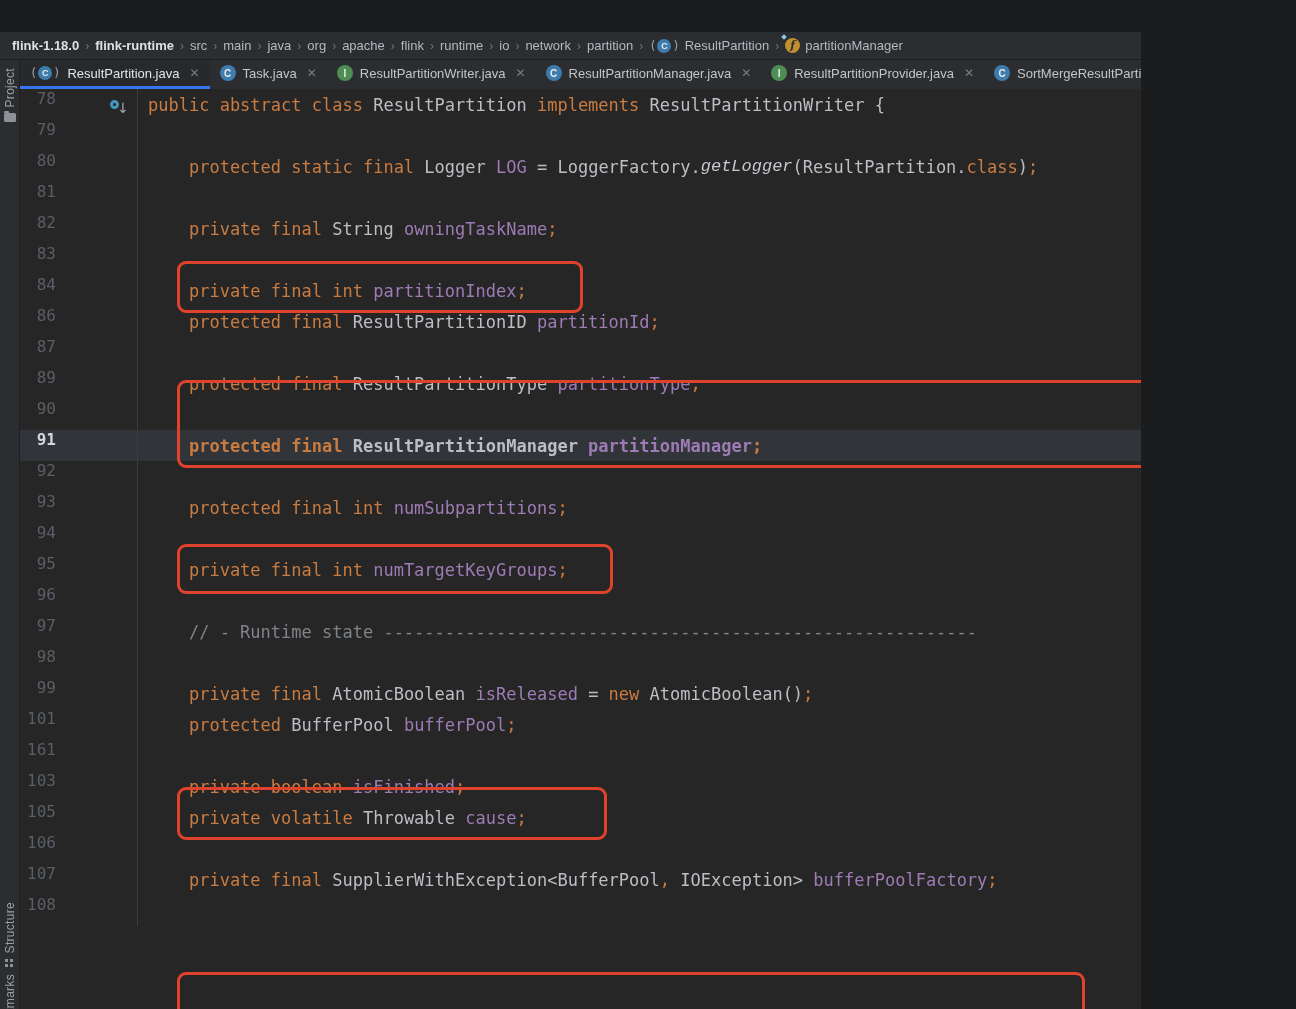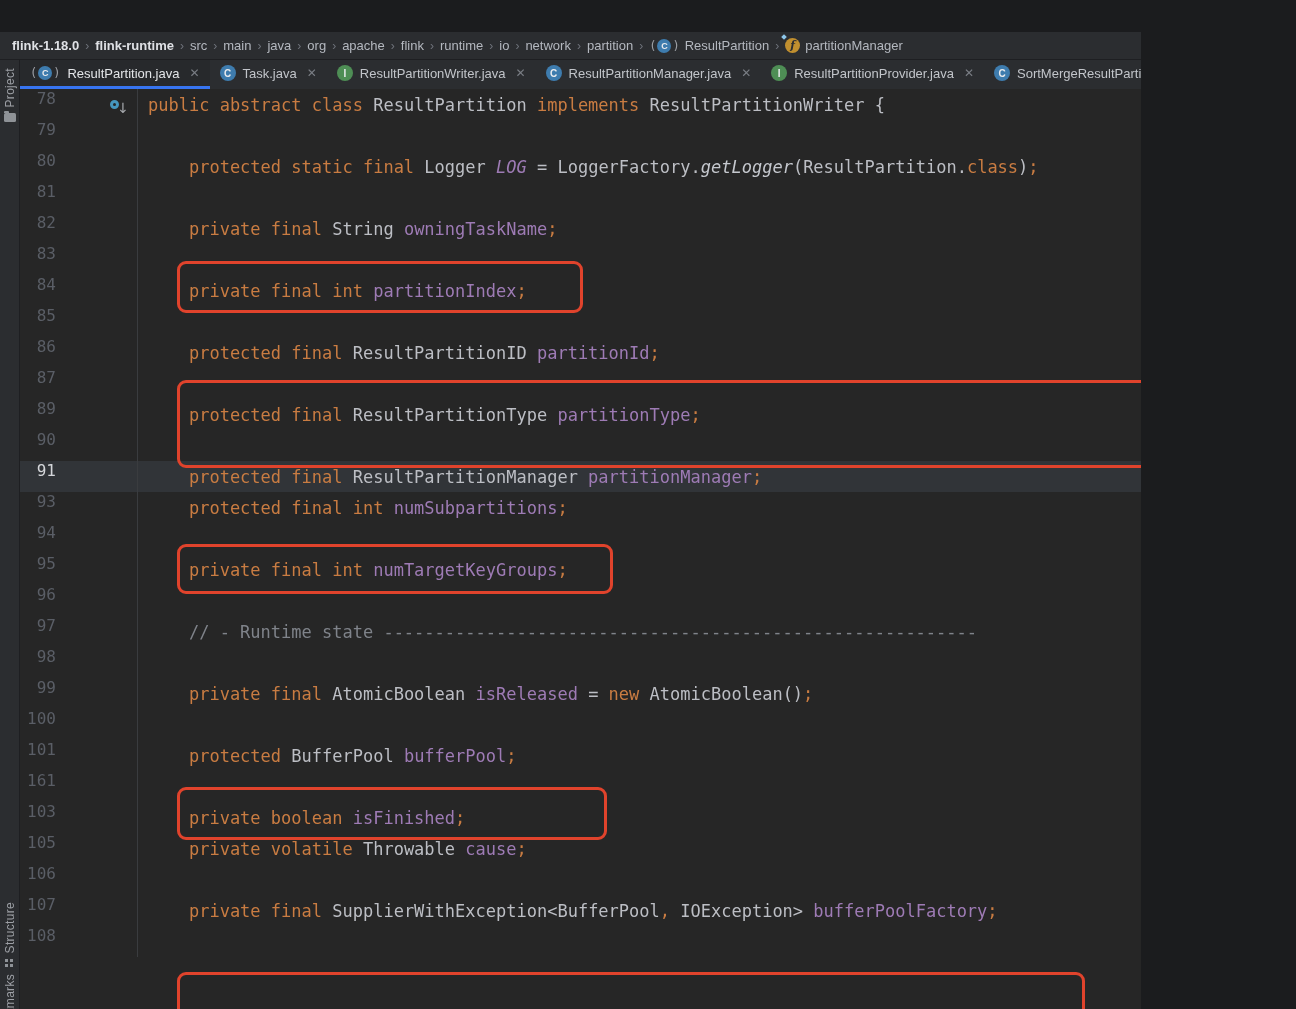--- a/index.html
+++ b/index.html
@@ -51,31 +51,31 @@
   .folder:before{content:"";position:absolute;top:-2.5px;left:0;width:5px;height:2.5px;
           background:#8e9297;border-radius:1px 1px 0 0;}
   .structicon{width:9px;height:9px;position:relative;}
   .structicon:before{content:"";position:absolute;width:3px;height:3px;background:#8e9297;
           box-shadow:5px 0 0 #8e9297,0 5px 0 #8e9297,5px 5px 0 #8e9297;}
 
   
   .editor{position:absolute;top:57px;left:20px;right:0;bottom:0;background:#262626;overflow:hidden;}
   .margin-guide{position:absolute;top:0;bottom:0;left:1210px;width:1px;background:#3a3c3f;}
   .line{height:31px;display:flex;align-items:flex-start;position:relative;}
-  .line.current{background:#313438;}
+  .line.current{background:#313438;font-weight:bold;}
   .line.current .ln{color:#d4d6da;}
   .ln{flex:none;width:36px;text-align:right;font-size:16px;color:#5a5e66;}
   .gut{flex:none;width:81px;height:100%;position:relative;}
   .codecell{flex:1;height:100%;display:flex;align-items:center;border-left:1px solid #3a3c3f;
             padding-left:10px;white-space:pre;font-size:17px;color:#bcbec4;overflow:hidden;}
   .tk-k{color:#c97c42;}
   .tk-t{color:#bcbec4;}
   .tk-f{color:#9e7bb5;}
-  .tk-fs{color:#9e7bb5;font-style:italic;}
-  .tk-m{color:#c5c8ce;font-style:italic;}
+  .tk-fs{color:#9e7bb5;}
+  .tk-m{color:#c5c8ce;font-style:italic;font-family:Liberation Mono, monospace;}
   .tk-c{color:#7f838a;}
   .tk-jd{color:#9a9ea6;background:#3e4143;}
   .tk-p{color:#bcbec4;}
   .tk-s{color:#c97c42;}
 
   .marker{position:absolute;right:8px;top:50%;transform:translateY(-50%);
           display:flex;align-items:center;}
   .marker .ring{width:9px;height:9px;border:3.5px solid #4596be;border-radius:50%;background:#262626;}
   .marker .arrow{color:#a6a9ad;font-size:14px;margin-left:-2px;position:relative;top:3px;
           font-family:"DejaVu Sans",sans-serif;}
@@ -249,25 +249,20 @@
           <span class="ln">83</span>
           <span class="gut"></span>
           <span class="codecell"></span>
         </div>
         <div class="line">
           <span class="ln">84</span>
           <span class="gut"></span>
           <span class="codecell"><span class="tk-k">    private final int </span><span class="tk-f">partitionIndex</span><span class="tk-s">;</span></span>
         </div>
         <div class="line">
-          <span class="ln">85</span>
-          <span class="gut"></span>
-          <span class="codecell"></span>
-        </div>
-        <div class="line">
           <span class="ln">86</span>
           <span class="gut"></span>
           <span class="codecell"><span class="tk-k">    protected final </span><span class="tk-t">ResultPartitionID </span><span class="tk-f">partitionId</span><span class="tk-s">;</span></span>
         </div>
         <div class="line">
           <span class="ln">87</span>
           <span class="gut"></span>
           <span class="codecell"></span>
         </div>
         <div class="line">
@@ -279,20 +274,25 @@
           <span class="ln">90</span>
           <span class="gut"></span>
           <span class="codecell"></span>
         </div>
         <div class="line current">
           <span class="ln">91</span>
           <span class="gut"></span>
           <span class="codecell"><span class="tk-k">    protected final </span><span class="tk-t">ResultPartitionManager </span><span class="tk-f">partitionManager</span><span class="tk-s">;</span></span>
         </div>
         <div class="line">
+          <span class="ln">92</span>
+          <span class="gut"></span>
+          <span class="codecell"></span>
+        </div>
+        <div class="line">
           <span class="ln">93</span>
           <span class="gut"></span>
           <span class="codecell"><span class="tk-k">    protected final int </span><span class="tk-f">numSubpartitions</span><span class="tk-s">;</span></span>
         </div>
         <div class="line">
           <span class="ln">94</span>
           <span class="gut"></span>
           <span class="codecell"></span>
         </div>
         <div class="line">
@@ -312,25 +312,20 @@
         </div>
         <div class="line">
           <span class="ln">98</span>
           <span class="gut"></span>
           <span class="codecell"></span>
         </div>
         <div class="line">
           <span class="ln">99</span>
           <span class="gut"></span>
           <span class="codecell"><span class="tk-k">    private final </span><span class="tk-t">AtomicBoolean </span><span class="tk-f">isReleased</span><span class="tk-p"> = </span><span class="tk-k">new </span><span class="tk-t">AtomicBoolean</span><span class="tk-p">()</span><span class="tk-s">;</span></span>
-        </div>
-        <div class="line">
-          <span class="ln">100</span>
-          <span class="gut"></span>
-          <span class="codecell"></span>
         </div>
         <div class="line">
           <span class="ln">101</span>
           <span class="gut"></span>
           <span class="codecell"><span class="tk-k">    protected </span><span class="tk-t">BufferPool </span><span class="tk-f">bufferPool</span><span class="tk-s">;</span></span>
         </div>
         <div class="line">
           <span class="ln">161</span>
           <span class="gut"></span>
           <span class="codecell"></span>

